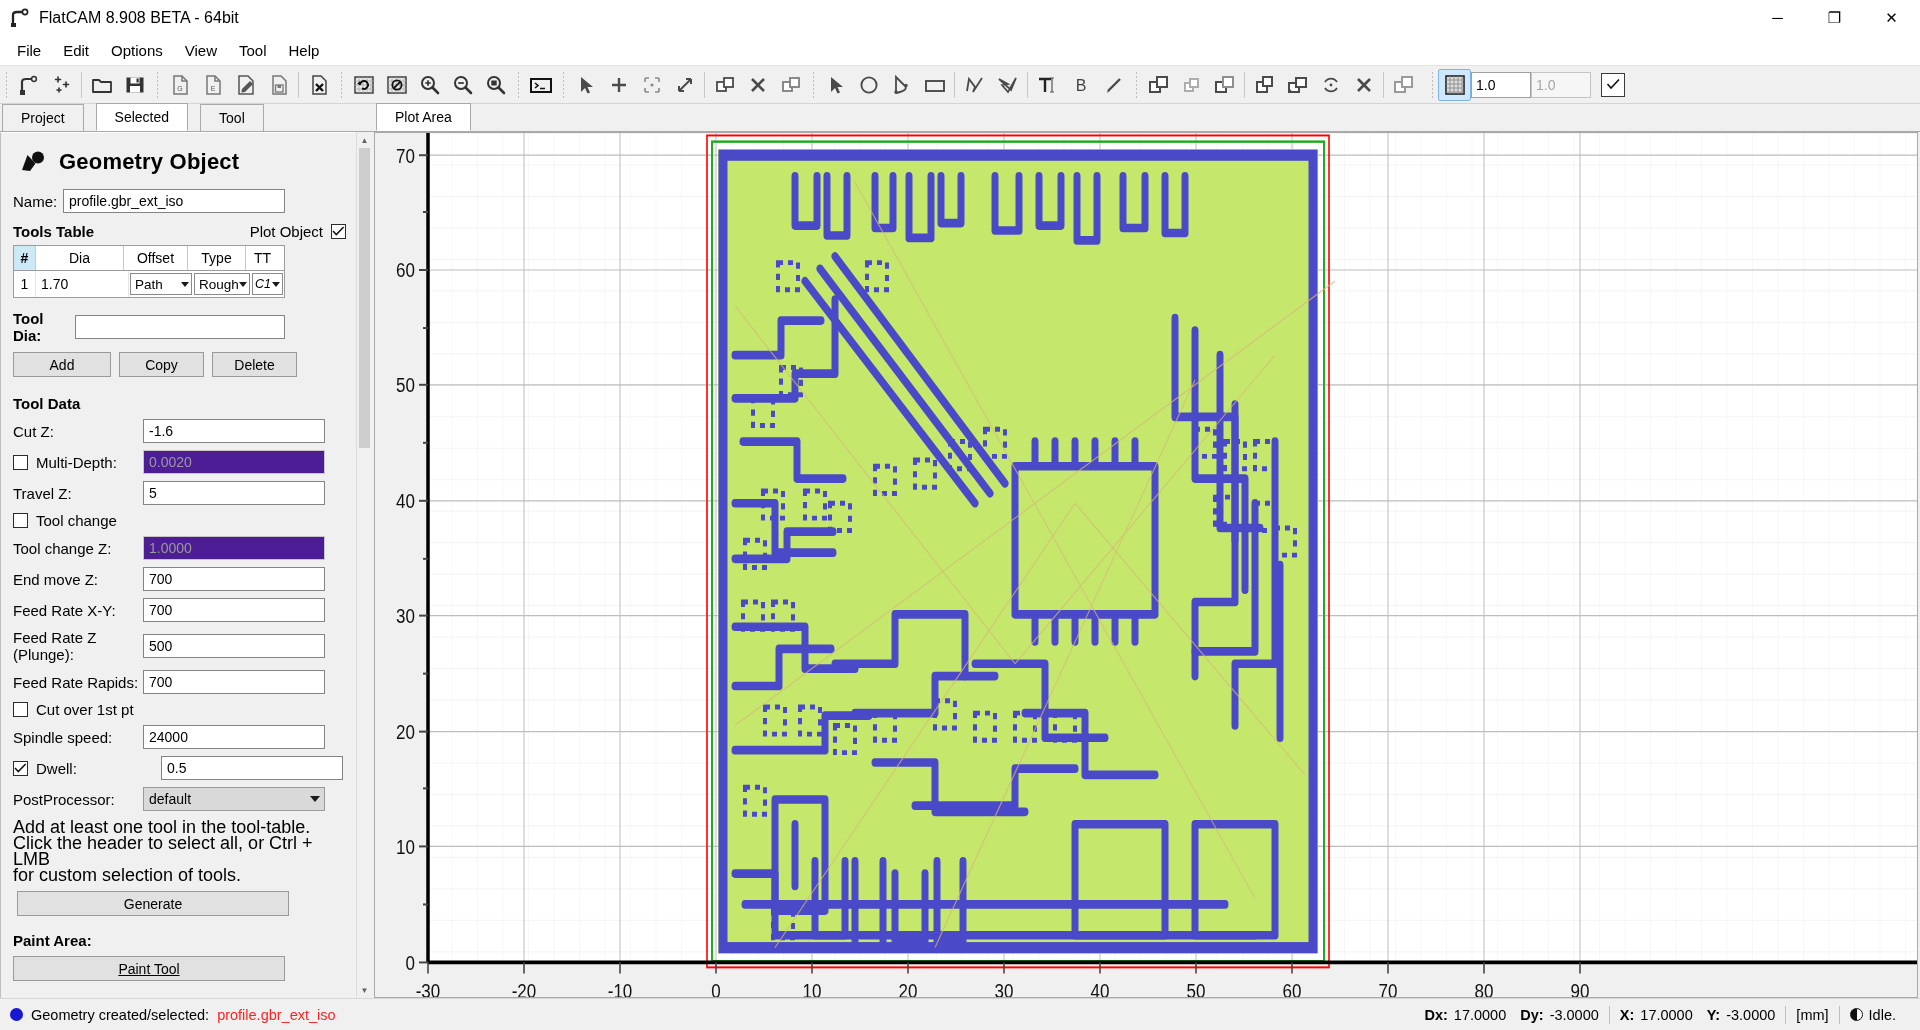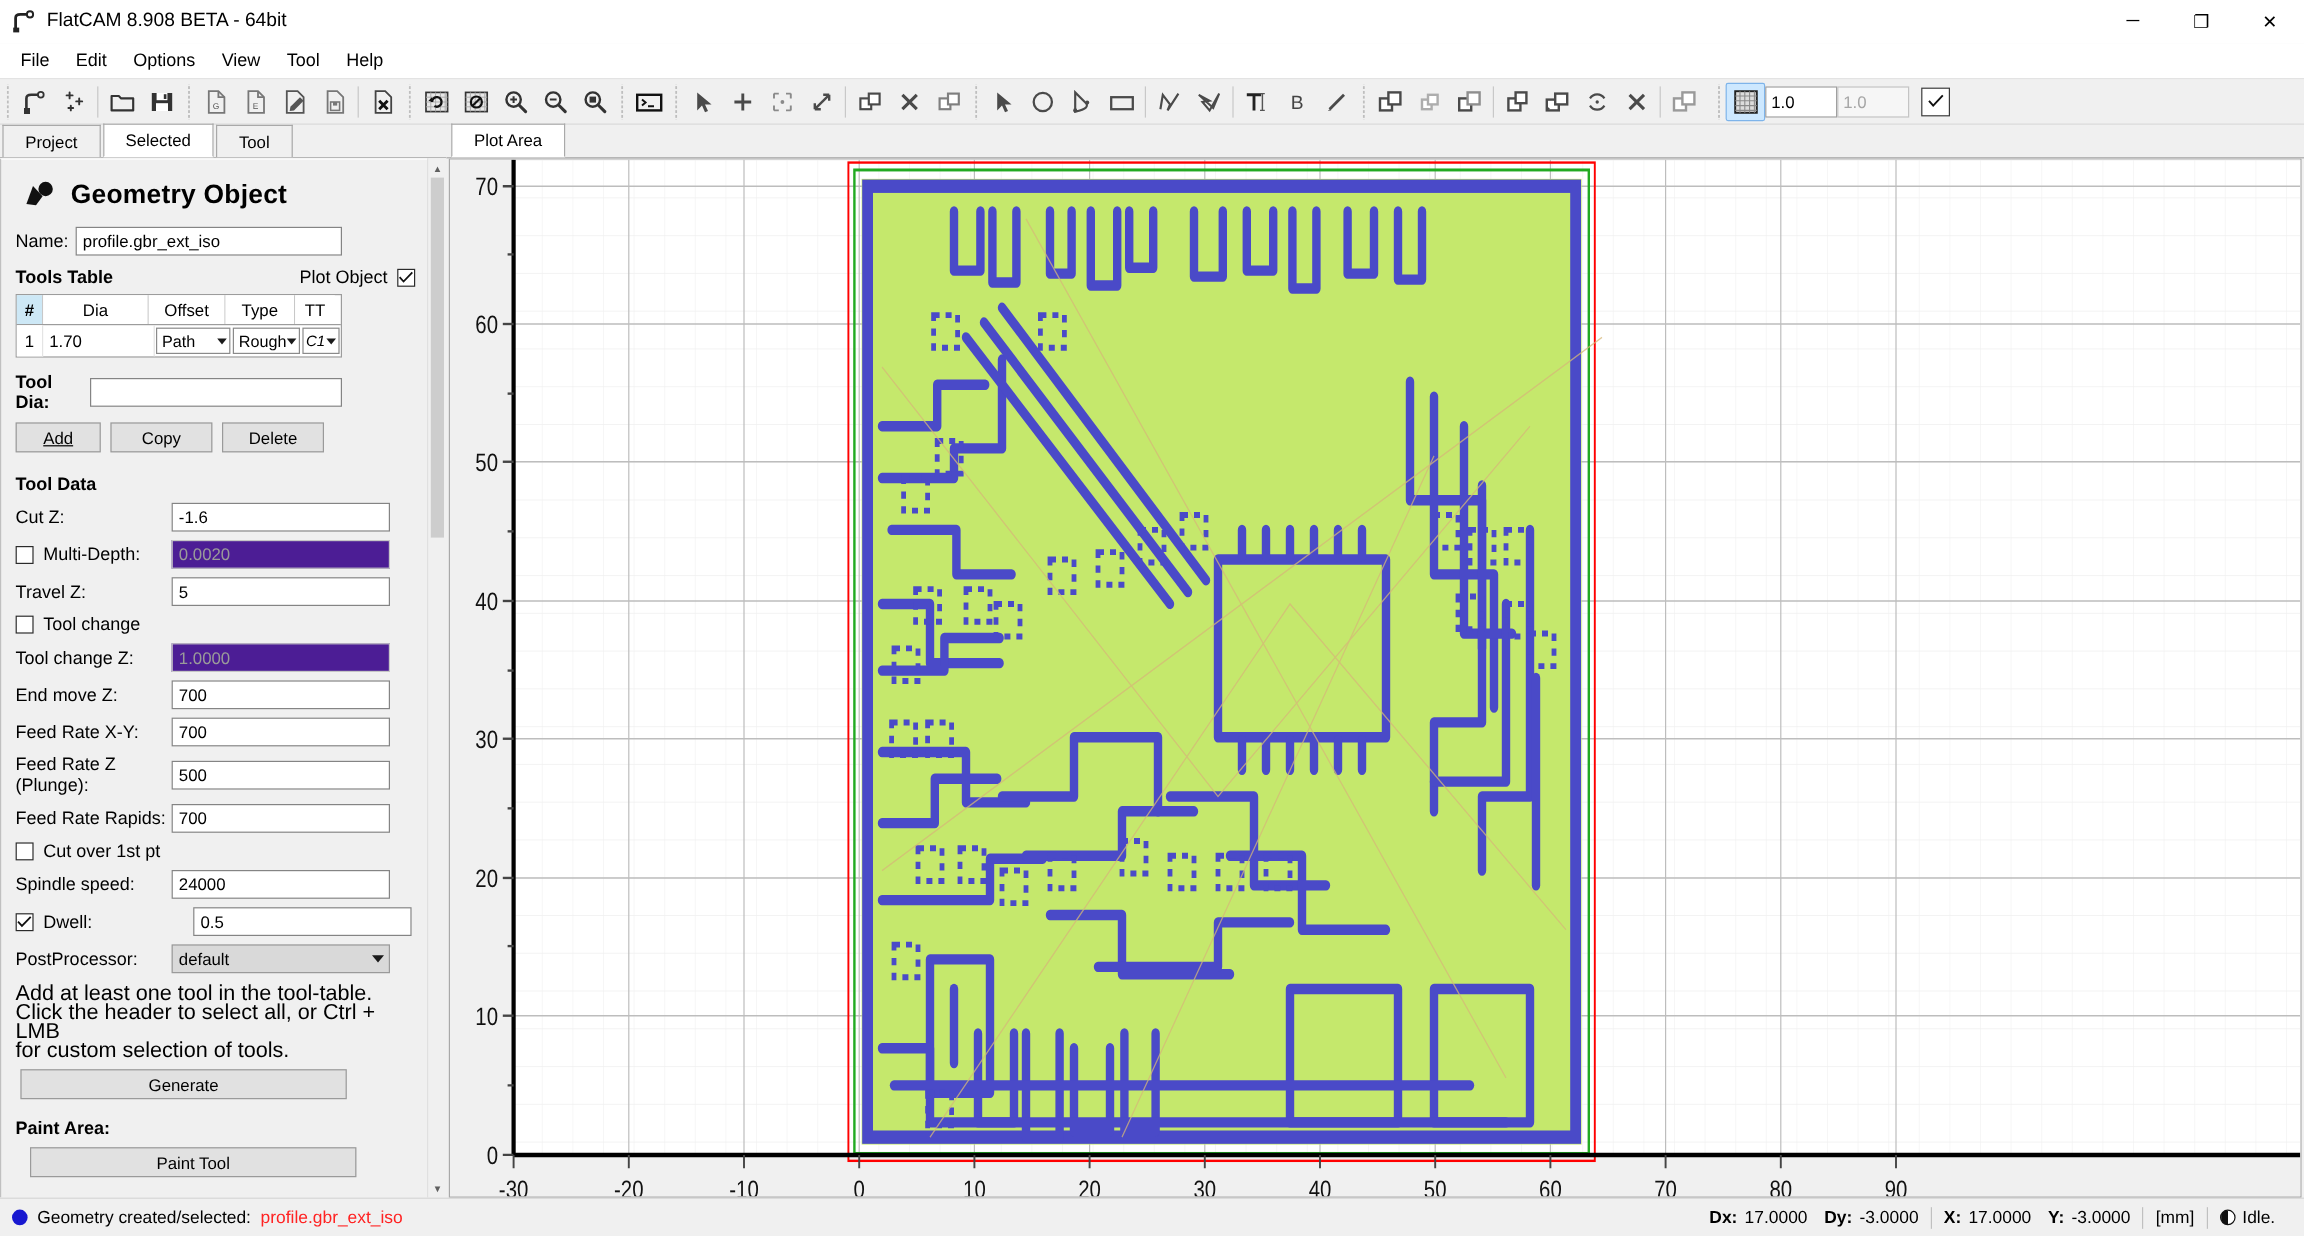--- a/index.html
+++ b/index.html
@@ -51,21 +51,21 @@
               display:flex; align-items:center; justify-content:center; }
 
   
   .body { flex:1 1 auto; display:flex; min-height:0; }
 
   
   .left { width: 372px; flex:0 0 372px; display:flex; flex-direction:column; background:#f0f0f0; min-height:0; }
   .tabstrip { height: 28px; flex:0 0 28px; display:flex; align-items:flex-end; padding-left: 2px;
               background:#f0f0f0; border-bottom:1px solid #a9a9a9; }
   .tab { height: 27px; padding: 0 18px; display:flex; align-items:center; font-size:14px;
-         background:#f0f0f0; border:1px solid #a9a9a9; border-bottom:none; margin-right:2px; color:#000;}
+         background:#f0f0f0; border:1px solid #a9a9a9; border-bottom:none; margin-right:12px; color:#000;}
   .tab.selected { background:#ffffff; height: 28px; border-bottom:1px solid #fff; position:relative; z-index:2;}
   .panel-scrollwrap { flex:1 1 auto; display:flex; min-height:0; background:#f0f0f0; }
   .panel { flex:1 1 auto; overflow:hidden; padding: 8px 10px 0 12px; border-left:1px solid #c0c0c0;
            border-top:1px solid #fff; min-width:0;}
   .vscroll { width: 16px; flex:0 0 16px; background:#f0f0f0; border-left:1px solid #ddd;
              display:flex; flex-direction:column; }
   .vscroll .arrow { height:16px; background:#f0f0f0; display:flex;align-items:center;justify-content:center;font-size:8px;color:#606060;}
   .vscroll .track { flex:1 1 auto; background:#f0f0f0; position:relative; }
   .vscroll .thumb { position:absolute; left:2px; right:2px; top:0; height: 300px; background:#cdcdcd; border-radius:0; }
 
@@ -527,21 +527,21 @@
               </div>
             </div>
           </div>
 
           <div class="row" style="margin-top:12px;margin-bottom:8px;">
             <span class="lbl bold" style="width:62px;">Tool Dia:</span>
             <div class="inp" style="width:210px;" placeholder=""></div>
           </div>
 
           <div class="btnrow">
-            <div class="btn" style="width:71px;text-decoration:underline;">Add</div>
+            <div class="btn" style="width:98px;">Add</div>
             <div class="btn" style="width:85px;">Copy</div>
             <div class="btn" style="width:85px;">Delete</div>
           </div>
 
           <div class="section-title" style="margin-top:18px;">Tool Data</div>
 
           <div class="row">
             <span class="lbl" style="width:130px;">Cut Z:</span>
             <div class="inp" style="width:182px;">-1.6</div>
           </div>
@@ -625,21 +625,21 @@
 
           <div class="help-text">
             <div>Add at least one tool in the tool-table.</div>
             <div>Click the header to select all, or Ctrl + LMB</div>
             <div>for custom selection of tools.</div>
           </div>
 
           <div class="btn wide" style="margin-left:4px;">Generate</div>
 
           <div class="section-title" style="margin-top:16px;">Paint Area:</div>
-          <div class="btn wide" style="margin-left:12px;">Paint Tool</div>
+          <div class="btn wide" style="margin-left:0;text-decoration:underline;">Paint Tool</div>
 
           <div class="section-title" style="margin-top:16px;">Scale:</div>
 
         </div>
 
         <div class="vscroll">
           <div class="arrow">▲</div>
           <div class="track">
             <div class="thumb"></div>
           </div>

